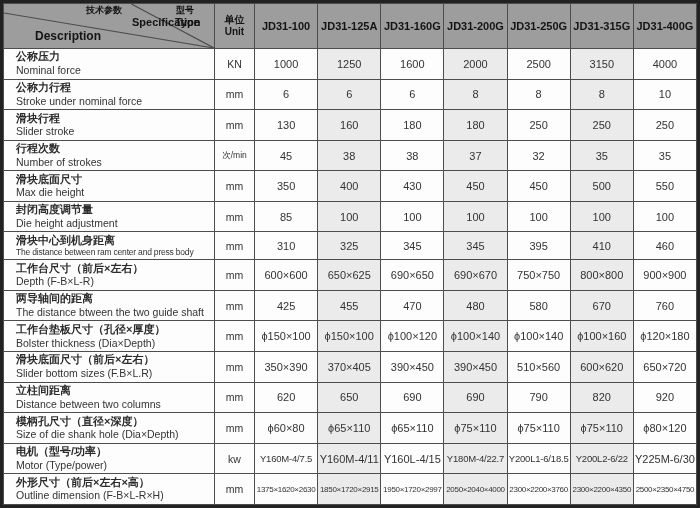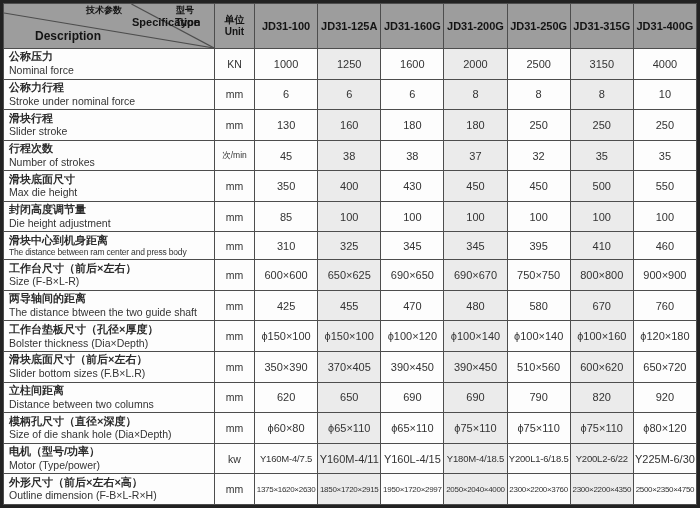--- a/index.html
+++ b/index.html
@@ -28,21 +28,21 @@
   .spec-cn{left:82px;top:2px;font-size:9px;}
   .spec-en{left:96px;top:12px;font-size:11px;margin-left:32px;}
   .type-cn{left:172px;top:2px;font-size:9px;}
   .type-en{left:171px;top:12px;font-size:11px;}
   .name-cn{left:31px;top:15px;font-size:10px;margin-top:30px;}
   .name-en{left:31px;top:26px;font-size:12px;}
   th.unit-h{font-size:10px;line-height:1.2;}
   tbody td{background:#fdfdfd;color:#333;font-size:11px;text-align:center;}
   tbody td.shade{background:var(--stripe,#ebebeb);}
   tbody td.label{
-    text-align:left;padding-left:5px;background:#fdfdfd;
+    text-align:left;padding-left:12px;background:#fdfdfd;
   }
   .lbl-cn{font-size:11px;font-weight:bold;color:#2b2b2b;line-height:1.25;}
   .lbl-cn.u{text-decoration:underline;}
   .lbl-en{font-size:10.5px;color:#333;line-height:1.25;}
   .lbl-en.en-sm{font-size:8.5px;letter-spacing:-0.2px;}
   td.unit-c{font-size:10.5px;color:#333;}
   td.unit-c.unit-sm{font-size:8.5px;margin-left:15px;}
   td.val-md{font-size:9.5px;letter-spacing:-0.2px;}
   td.val-sm{font-size:8px;letter-spacing:-0.3px;}
 </style>
@@ -186,21 +186,21 @@
           <td class="shade">325</td>
           <td class="">345</td>
           <td class="shade">345</td>
           <td class="">395</td>
           <td class="shade">410</td>
           <td class="">460</td>
         </tr>
         <tr>
           <td class="label">
             <div class="lbl-cn">工作台尺寸（前后×左右）</div>
-            <div class="lbl-en">Size (F-B×L-R)</div>
+            <div class="lbl-en">Depth (F-B×L-R)</div>
           </td>
           <td class="unit-c">mm</td>
           <td class="">600×600</td>
           <td class="shade">650×625</td>
           <td class="">690×650</td>
           <td class="shade">690×670</td>
           <td class="">750×750</td>
           <td class="shade">800×800</td>
           <td class="">900×900</td>
         </tr>
@@ -276,21 +276,21 @@
         </tr>
         <tr>
           <td class="label">
             <div class="lbl-cn">电机（型号/功率）</div>
             <div class="lbl-en">Motor (Type/power)</div>
           </td>
           <td class="unit-c">kw</td>
           <td class="val-md">Y160M-4/7.5</td>
           <td class="shade">Y160M-4/11</td>
           <td class="">Y160L-4/15</td>
-          <td class="shade val-md">Y180M-4/18.5</td>
+          <td class="shade val-md">Y180M-4/22.7</td>
           <td class="val-md">Y200L1-6/18.5</td>
           <td class="shade val-md">Y200L2-6/22</td>
           <td class="">Y225M-6/30</td>
         </tr>
         <tr>
           <td class="label">
             <div class="lbl-cn">外形尺寸（前后×左右×高）</div>
             <div class="lbl-en">Outline dimension (F-B×L-R×H)</div>
           </td>
           <td class="unit-c">mm</td>

